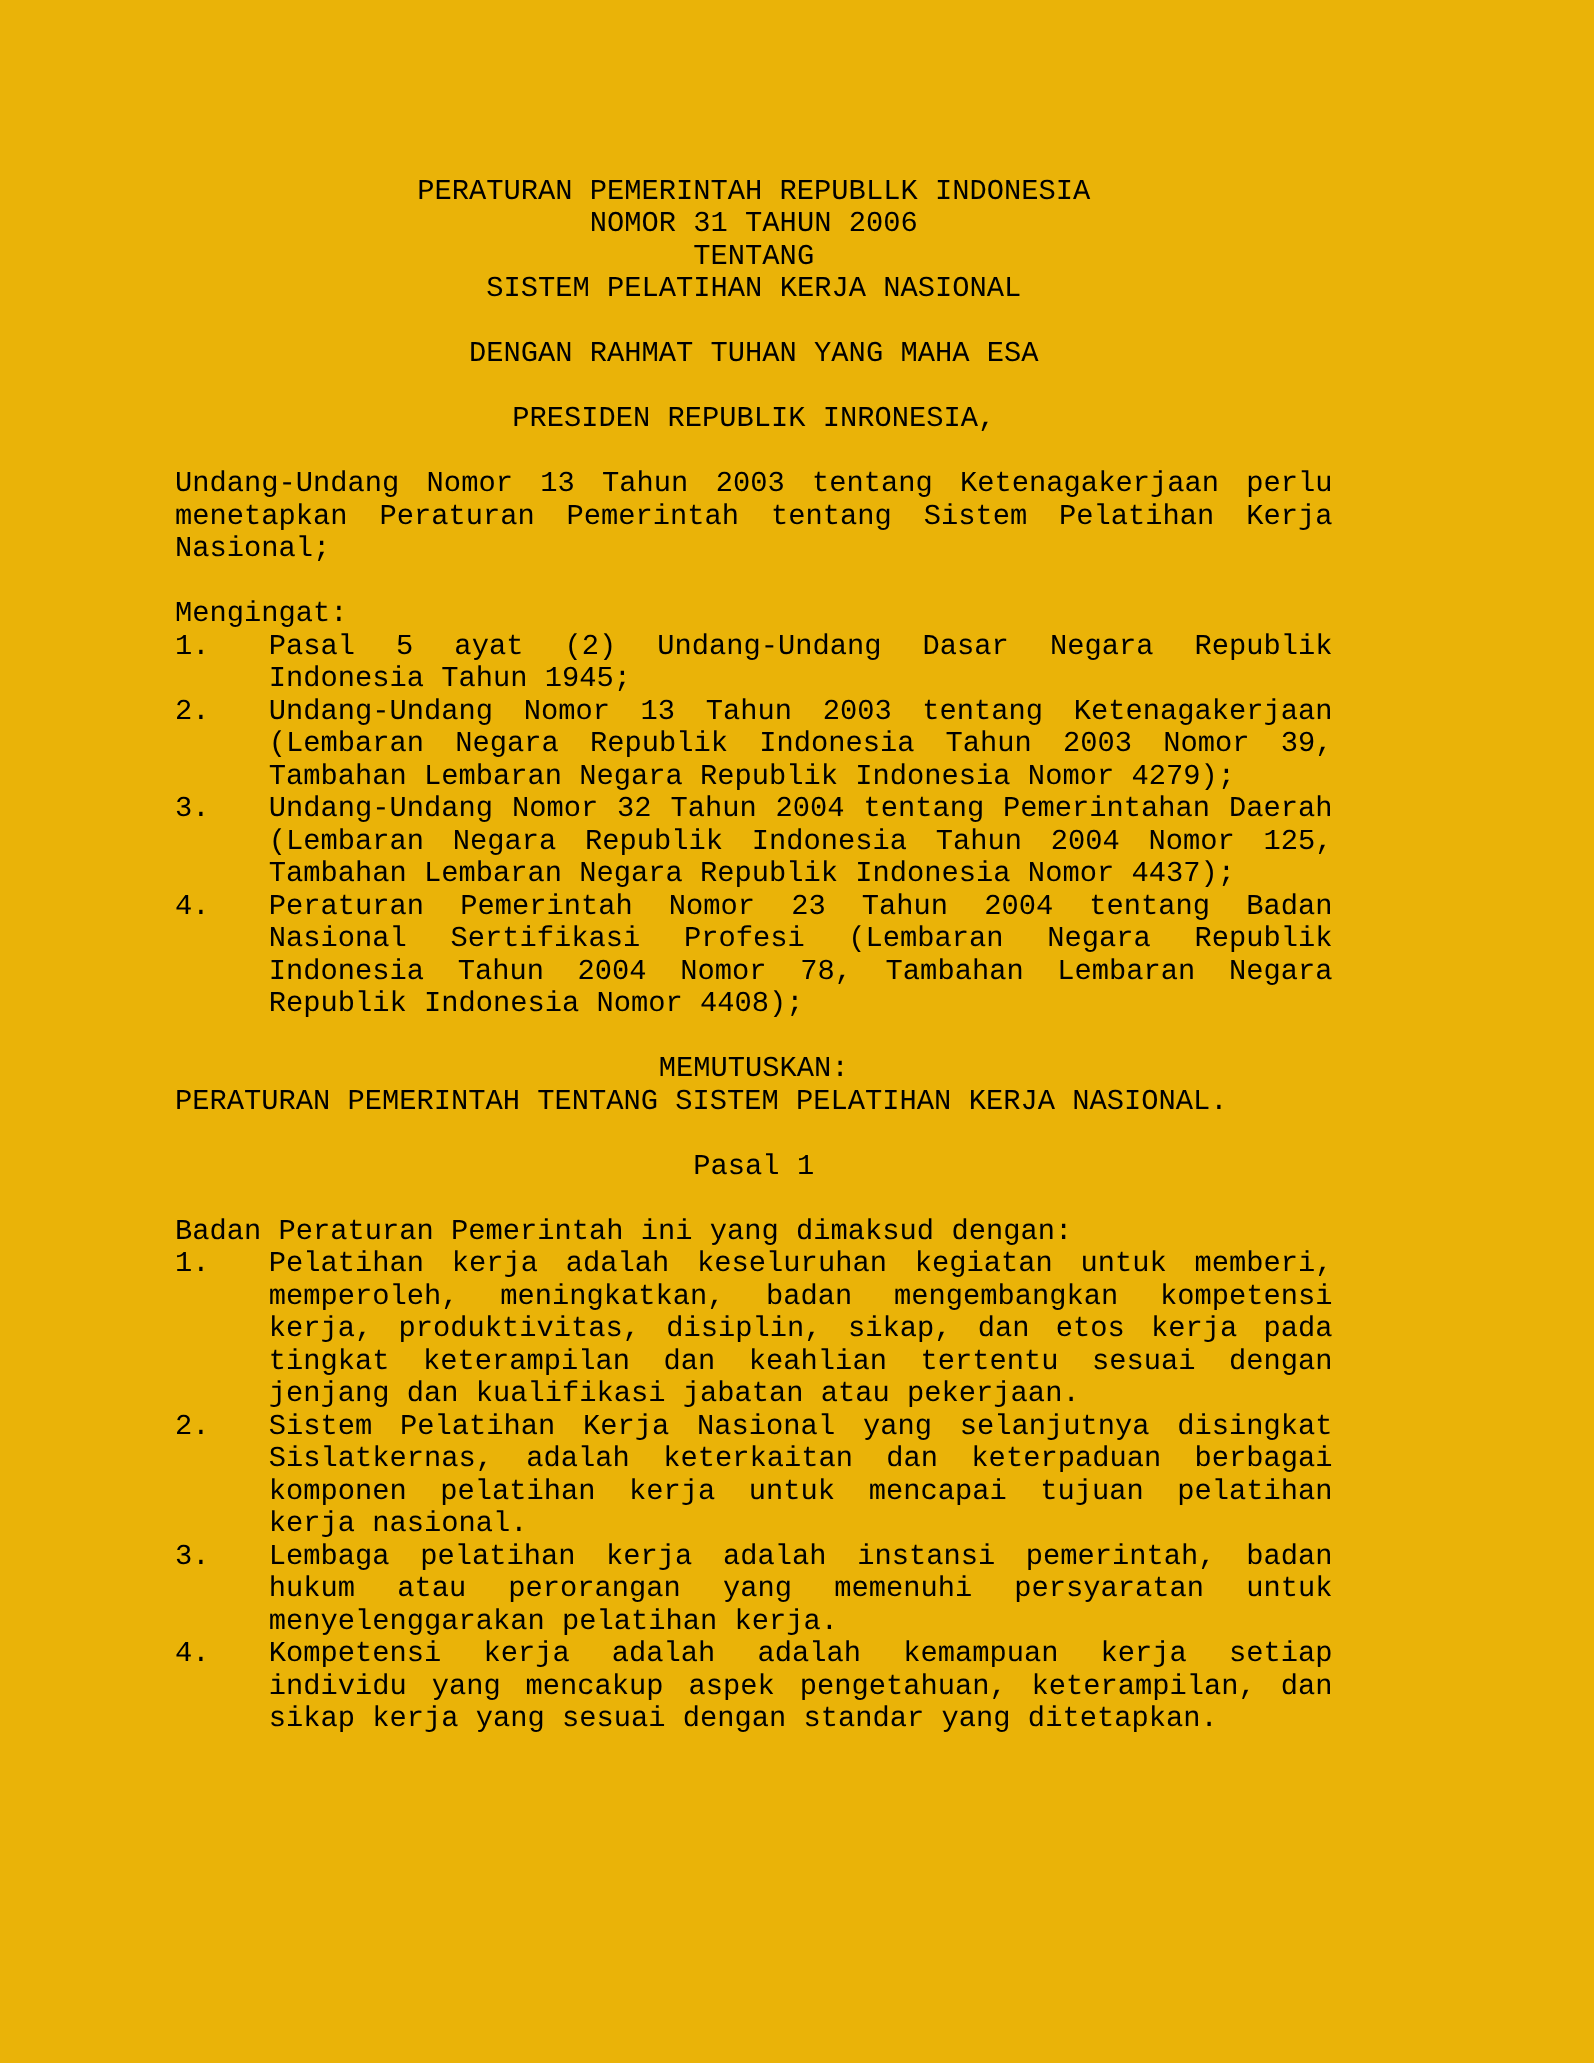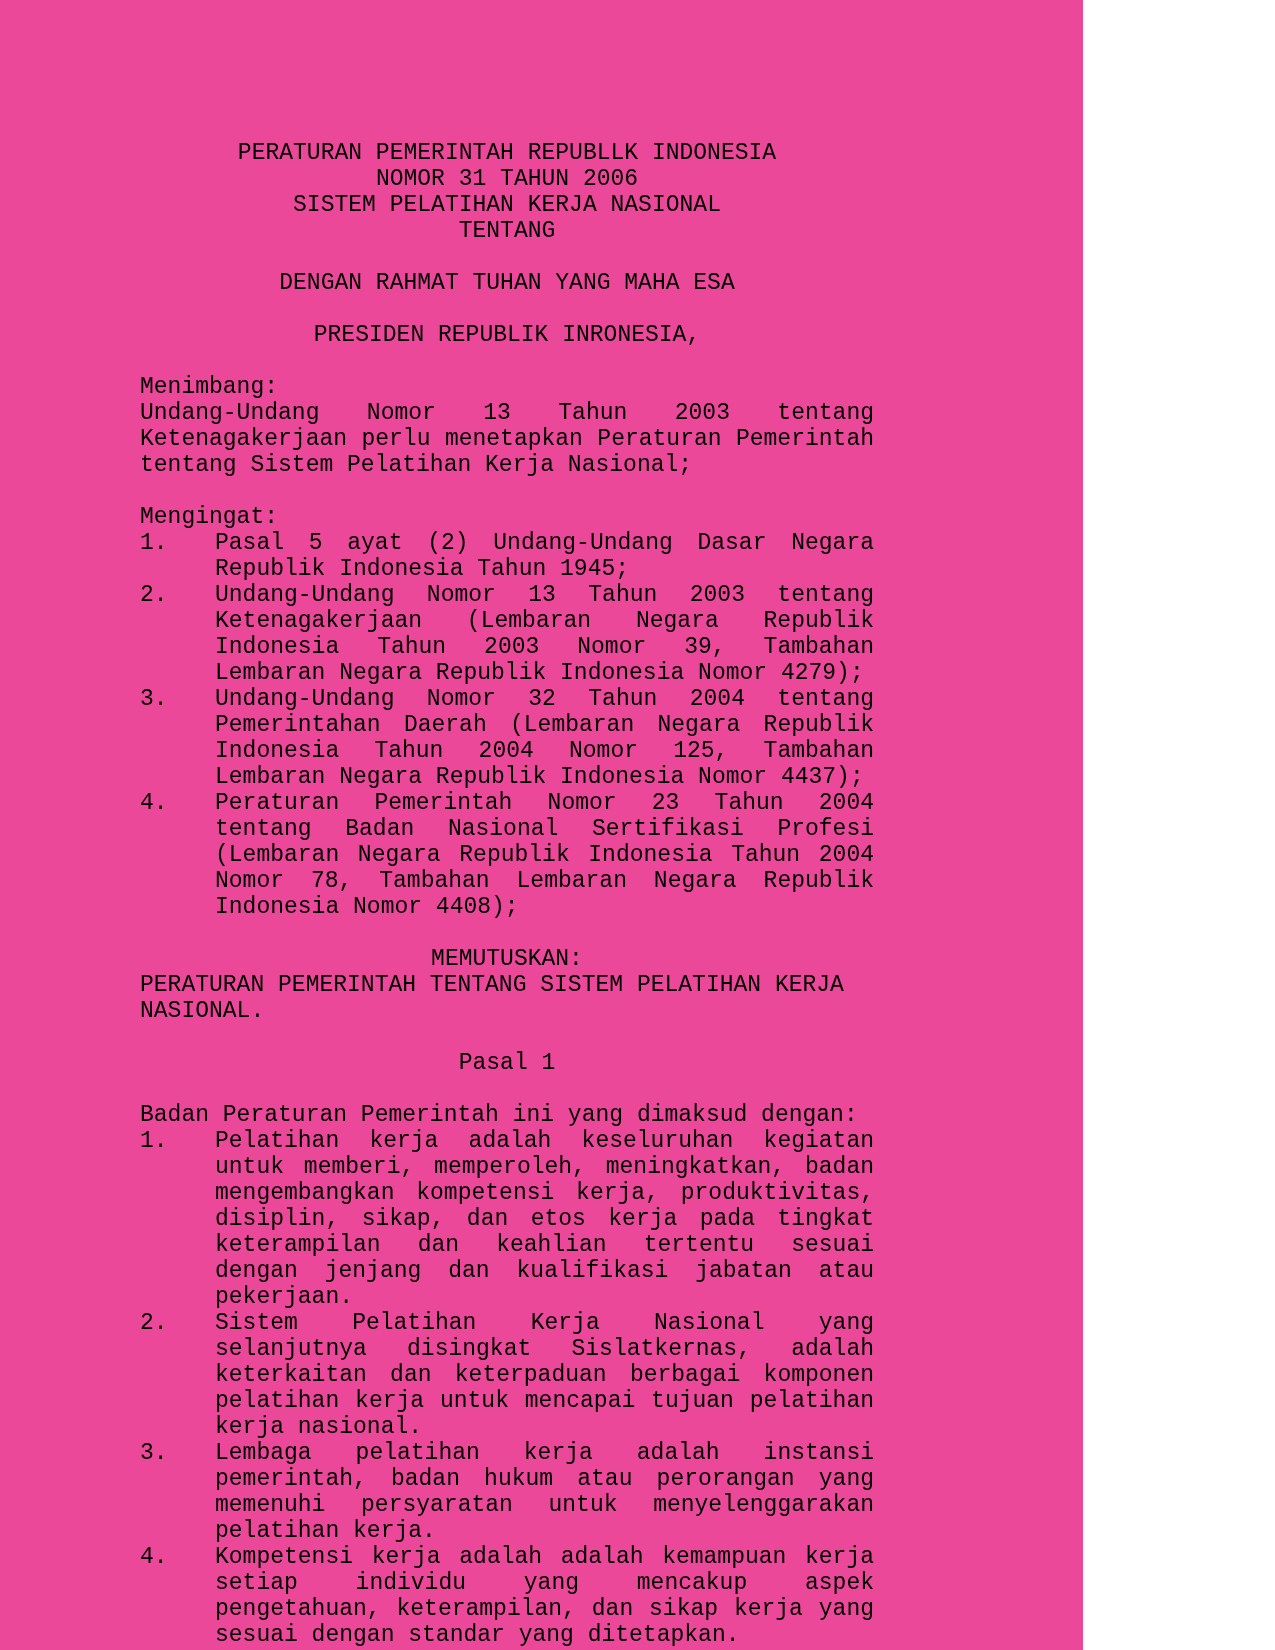--- a/index.html
+++ b/index.html
@@ -4,23 +4,23 @@
 <style>
   * { margin: 0; padding: 0; box-sizing: border-box; }
   html, body { background: #ffffff; }
   body {
     width: 1275px;
     height: 1650px;
     font-family: "Liberation Mono", "DejaVu Sans Mono", monospace;
     color: #000000;
   }
   .page {
-    width: 1083px;
+    width: 1275px;
     height: 1650px;
-    background: #ec4899;
+    background: #eab308;
     padding: 140px 209px 0 140px;
     font-size: 23px;
     line-height: 26px;
     overflow: hidden;
   }
   .center { text-align: center; }
   .justify { text-align: justify; }
   .mb { margin-bottom: 26px; }   
   .list-item { display: flex; align-items: flex-start; }
   .num { flex: 0 0 75px; }
@@ -28,30 +28,29 @@
   p, div, span { white-space: normal; hyphens: none; }
 </style>
 </head>
 <body>
 
 <div class="page">
 
   <header class="mb">
     <div class="center">PERATURAN PEMERINTAH REPUBLLK INDONESIA</div>
     <div class="center">NOMOR 31 TAHUN 2006</div>
+    <div class="center">TENTANG</div>
     <div class="center">SISTEM PELATIHAN KERJA NASIONAL</div>
-    <div class="center">TENTANG</div>
   </header>
 
   <div class="center mb">DENGAN RAHMAT TUHAN YANG MAHA ESA</div>
 
   <div class="center mb">PRESIDEN REPUBLIK INRONESIA,</div>
 
   <section class="mb">
-    <div>Menimbang:</div>
     <p class="justify">Undang-Undang Nomor 13 Tahun 2003 tentang Ketenagakerjaan perlu menetapkan Peraturan Pemerintah tentang Sistem Pelatihan Kerja Nasional;</p>
   </section>
 
   <section class="mb">
     <div>Mengingat:</div>
 
     <div class="list-item">
       <span class="num">1.</span>
       <span class="itxt">Pasal 5 ayat (2) Undang-Undang Dasar Negara Republik Indonesia Tahun 1945;</span>
     </div>

